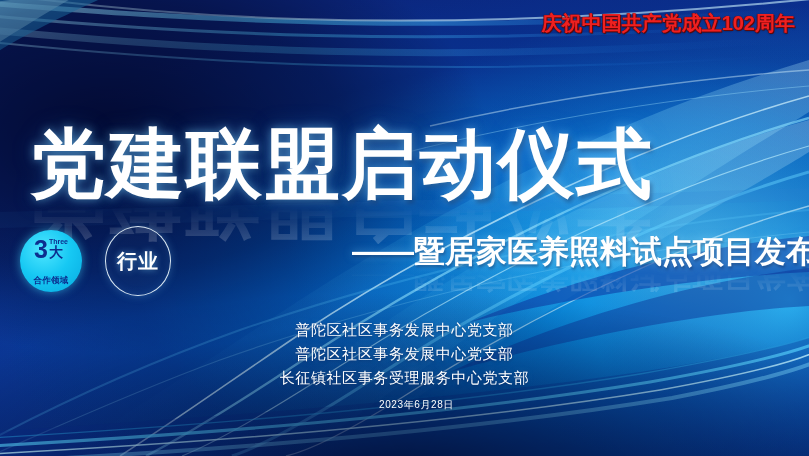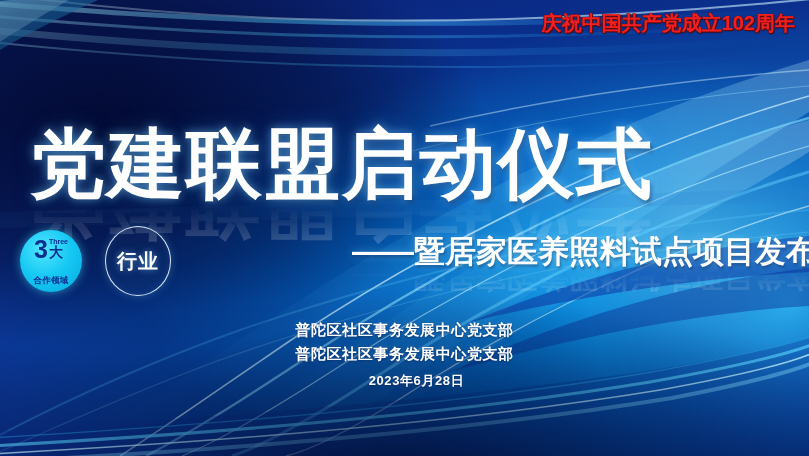--- a/index.html
+++ b/index.html
@@ -191,29 +191,29 @@
   
   .orgs{
     position:absolute;
     left:0; right:0;
     top:318px;
     text-align:center;
   }
   .orgline{
     font-size:15px;
     line-height:24px;
-    font-weight:bold;
+    font-weight:normal;
     color:#ffffff;
     letter-spacing:.6px;
     text-shadow:0 1px 3px rgba(0,25,80,.75), 0 0 6px rgba(110,195,255,.28);
   }
   .dateline{
-    font-size:13px;
+    font-size:10px;
     line-height:24px;
-    font-weight:bold;
+    font-weight:normal;
     color:#ffffff;
     margin-top:3px;
     letter-spacing:.6px;
     text-shadow:0 1px 3px rgba(0,25,80,.75), 0 0 6px rgba(110,195,255,.28);
     margin-left:24px;
   }
 </style>
 </head>
 <body>
 
@@ -318,16 +318,17 @@
   <div class="circles">
     <div class="circ">行业</div>
   </div>
 
   <div class="subtitle">——暨居家医养照料试点项目发布</div>
   <div class="subtitle-refl">——暨居家医养照料试点项目发布</div>
 
   <div class="orgs">
     <div class="orgline">普陀区社区事务发展中心党支部</div>
     <div class="orgline">普陀区社区事务发展中心党支部</div>
+    <div class="orgline">长征镇社区事务受理服务中心党支部</div>
     <div class="dateline">2023年6月28日</div>
   </div>
 
 </div>
 
 </body></html>

